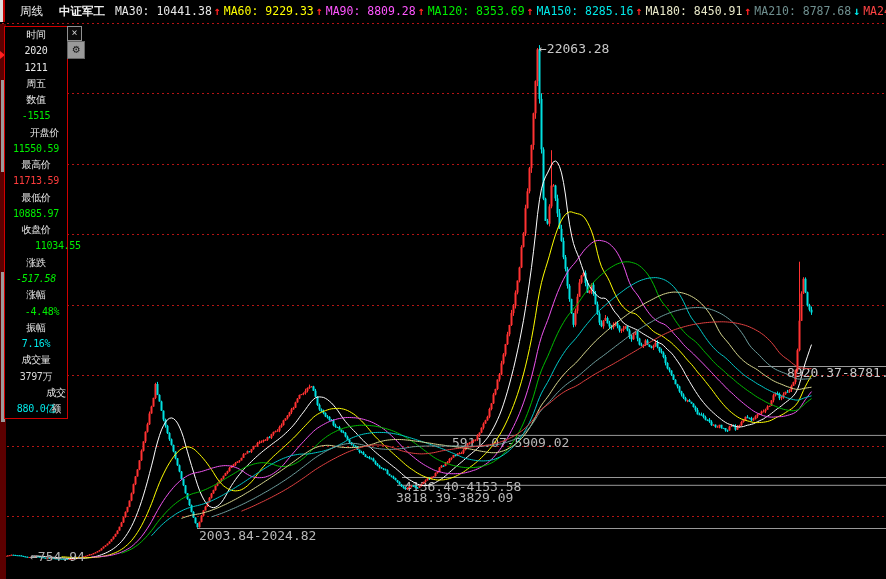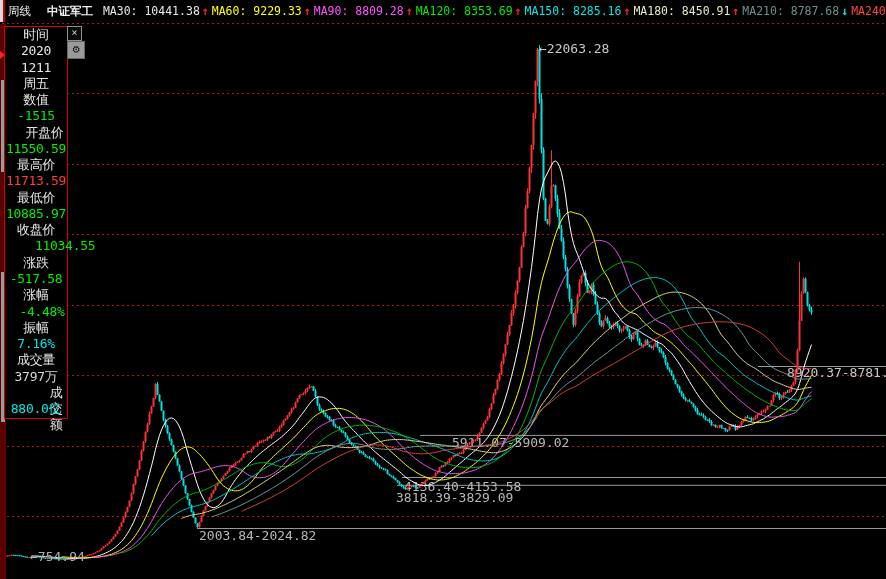--- a/index.html
+++ b/index.html
@@ -2,28 +2,28 @@
 <html><head>
 <meta charset="utf-8">
 <style>
   html,body{margin:0;padding:0;background:#000;}
   #app{position:relative;width:886px;height:579px;background:#000;overflow:hidden;
        font-family:"DejaVu Sans Mono","Liberation Mono",monospace;}
   
   .topbar{position:absolute;left:0;top:0;width:886px;height:22px;background:#000;z-index:6;
           white-space:nowrap;overflow:hidden;font-size:11.5px;line-height:22px;color:#e8e8e8;}
   .corner{position:absolute;left:0;top:0;width:3px;height:22px;background:#dcdcdc;border-right:2px solid #c00000;}
-  .period{margin-left:8px;color:#f0f0f0;}
+  .period{margin-left:20px;color:#f0f0f0;}
   .symbol{margin-left:9px;color:#f0f0f0;font-weight:bold;}
   .ma-item{margin-left:3px;}
   .ma-item .arr{margin-left:2px;font-weight:bold;}
   
   .panel{position:absolute;left:4px;top:26px;width:62px;height:391px;background:#000;
          border:1px solid #d00000;z-index:5;display:flex;flex-direction:column;}
-  .prow{height:16.28px;line-height:16.28px;text-align:center;font-size:13px;letter-spacing:-0.3px;flex:0 0 auto;}
+  .prow{height:16.28px;line-height:16.28px;text-align:center;font-size:10px;letter-spacing:-0.3px;flex:0 0 auto;}
   .panel-close{position:absolute;left:67px;top:26px;width:13px;height:13px;z-index:6;background:#0a0a0a;
          border:1px solid #909090;color:#cfcfcf;font-size:10px;line-height:12px;text-align:center;cursor:pointer;}
   .panel-gear{position:absolute;left:67px;top:41px;width:16px;height:16px;z-index:6;background:#9a9a9a;
          border:1px solid #666;color:#181818;font-size:12px;line-height:15px;text-align:center;cursor:pointer;}
   
   .left-strip{position:absolute;left:0;top:24px;width:6px;height:555px;background:#5c0000;z-index:4;}
   .thumb{position:absolute;left:1px;width:4px;background:#9a9a9a;}
   .t1{top:56px;height:92px;}
   .t2{top:248px;height:150px;}
   .tri{position:absolute;left:0;top:27px;width:0;height:0;
@@ -913,21 +913,21 @@
       <div class="prow" style="color: rgb(0, 238, 0);">-1515</div>
       <div class="prow" style="color: rgb(230, 230, 230); margin-left: 17px;">开盘价</div>
       <div class="prow" style="color: rgb(0, 238, 0);">11550.59</div>
       <div class="prow" style="color: rgb(230, 230, 230);">最高价</div>
       <div class="prow" style="color: rgb(255, 60, 60);">11713.59</div>
       <div class="prow" style="color: rgb(230, 230, 230);">最低价</div>
       <div class="prow" style="color: rgb(0, 238, 0);">10885.97</div>
       <div class="prow" style="color: rgb(230, 230, 230);">收盘价</div>
       <div class="prow" style="color: rgb(0, 238, 0); padding-left: 30px;">11034.55</div>
       <div class="prow" style="color: rgb(230, 230, 230);">涨跌</div>
-      <div class="prow" style="color: rgb(0, 238, 0);">-517.58</div>
+      <div class="prow" style="color: rgb(0, 238, 0); font-style: italic;">-517.58</div>
       <div class="prow" style="color: rgb(230, 230, 230);">涨幅</div>
       <div class="prow" style="color: rgb(0, 238, 0); margin-left: 12px;">-4.48%</div>
       <div class="prow" style="color: rgb(230, 230, 230);">振幅</div>
       <div class="prow" style="color: rgb(0, 232, 232);">7.16%</div>
       <div class="prow" style="color: rgb(230, 230, 230);">成交量</div>
       <div class="prow" style="color: rgb(216, 216, 216);">3797万</div>
       <div class="prow" style="color: rgb(230, 230, 230); margin-left: 40px;">成交额</div>
       <div class="prow" style="color: rgb(0, 232, 232);">880.0亿</div>
     </div>
   <div class="panel-close">×</div>

